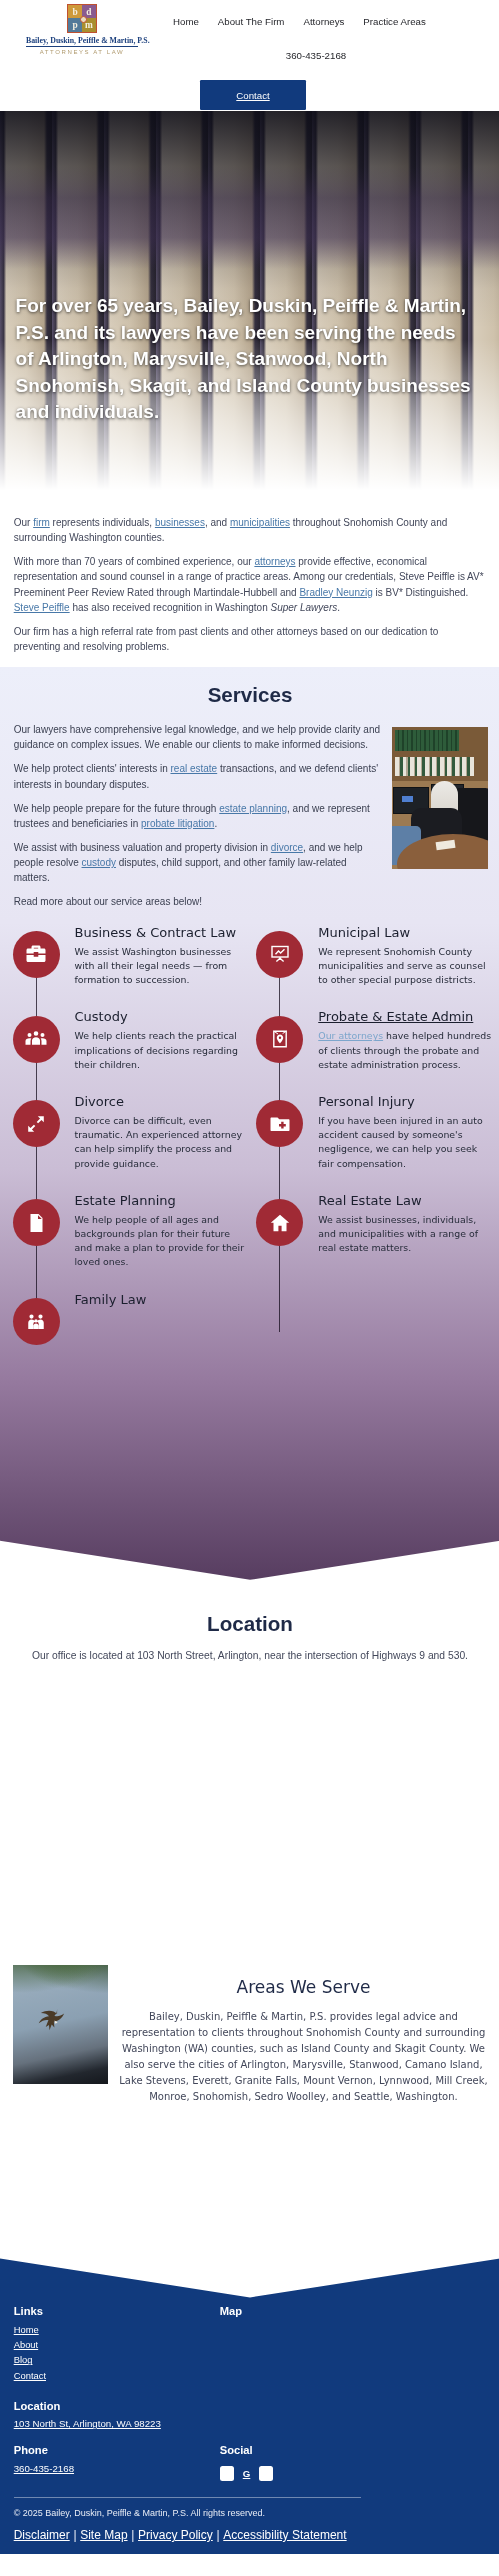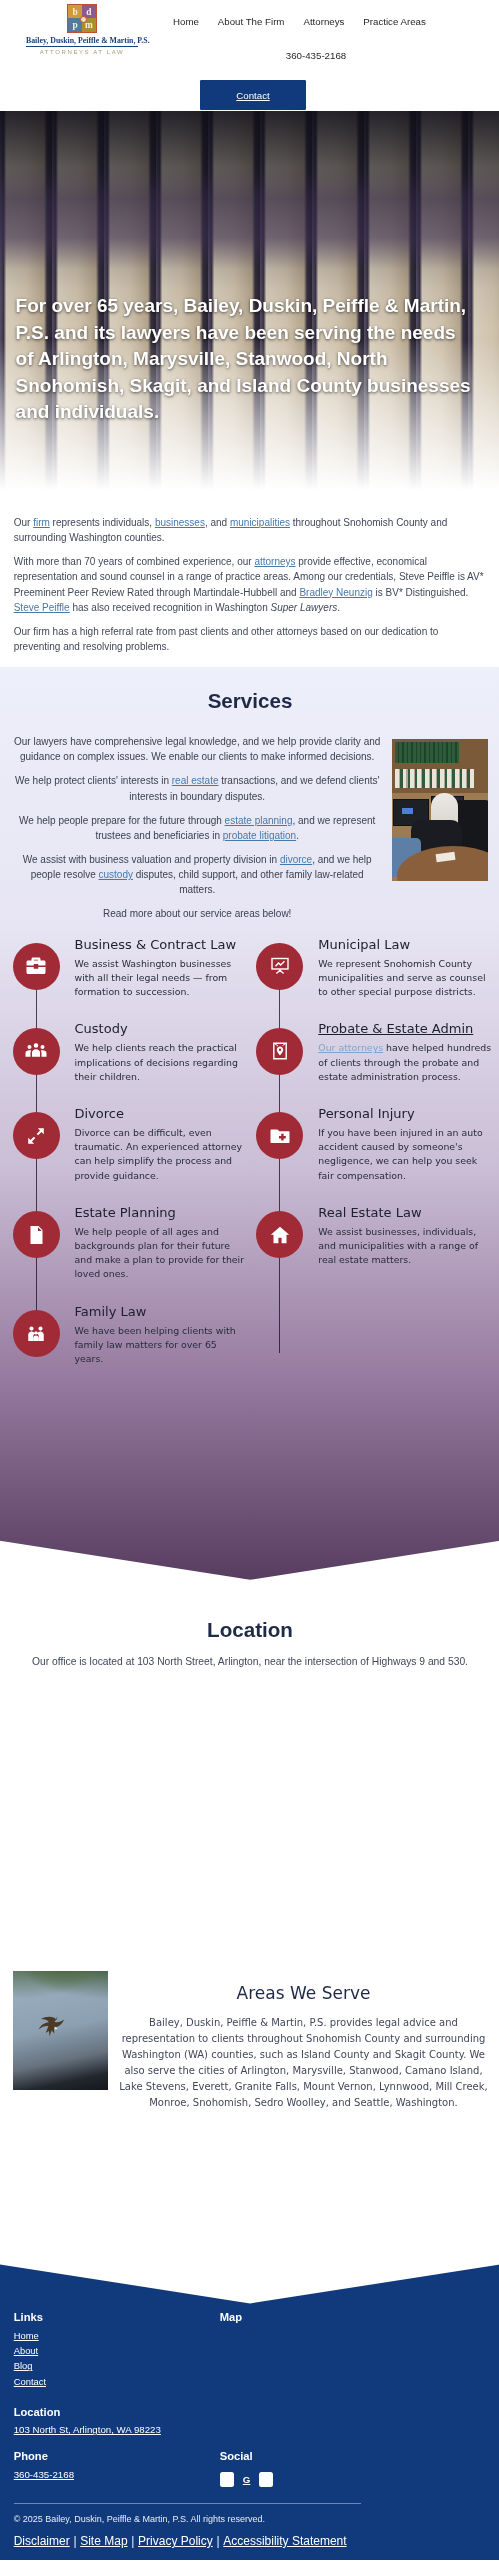--- a/index.html
+++ b/index.html
@@ -27,23 +27,23 @@
       repeating-linear-gradient(90deg,#58506a 0px,#3a3444 3.7px,#d8cdbb 6.2px,#cfc2ac 26px,#b4a48c 44px,#35303f 47px,#28242f 52px);}
   .hero-text{position:absolute;left:15.6px;right:23px;top:182px;color:#fff;font-weight:bold;font-size:19px;line-height:1.4;text-shadow:0 1.2px 3.1px rgba(0,0,0,0.65);}
   
   .intro{padding:8.7px 13.7px 3.7px 13.7px;}
   .intro p{margin:0 0 8.7px 0;font-size:10px;line-height:1.53;color:#42475a;}
   a.inline-link{color:#4878a8;text-decoration:underline;}
   
   .services{position:relative;height:913px;overflow:hidden;
     background:linear-gradient(180deg,#edeffa 0%,#e7e5f3 28%,#cabdd5 55%,#967a9f 78%,#573d60 100%);
     clip-path:polygon(0 0,100% 0,100% calc(100% - 39px),50% 100%,0 calc(100% - 39px));}
-  .services h2,.white-wrap h2{margin:6px;text-align:center;font-size:20.6px;font-weight:600;color:#1f2a47;}
+  .services h2,.white-wrap h2{margin:0;text-align:center;font-size:20.6px;font-weight:600;color:#1f2a47;}
   .services h2{padding-top:16.2px;}
-  .services-body{position:relative;padding:15px 13.7px 0 13.7px;text-align:center;}
+  .services-body{position:relative;padding:15px 13.7px 0 13.7px;}
   .services-body p{margin:0 0 8.7px 0;width:367px;font-size:10px;line-height:1.53;color:#3c4152;}
   .photo{position:absolute;right:12.5px;top:20px;width:96px;height:142px;overflow:hidden;background:#9c7a52;}
   .ph-shelf{position:absolute;left:0;top:0;right:0;height:54px;background:#7a5a38;}
   .ph-books1{position:absolute;left:3.7px;top:3.1px;width:64px;height:21px;background:repeating-linear-gradient(90deg,#2e5c3a 0 3.1px,#1f4229 3.1px 4.4px);}
   .ph-books2{position:absolute;left:3.7px;top:30px;width:79px;height:19.4px;background:repeating-linear-gradient(90deg,#e8e4da 0 3.7px,#b2a893 3.7px 5px,#335a3c 5px 7.5px);}
   .ph-monitor1{position:absolute;left:1.9px;top:60px;width:34px;height:25px;background:#1d2126;border:1.2px solid #101215;}
   .ph-monitor2{position:absolute;left:39px;top:57px;width:31px;height:27.5px;background:#22262c;border:1.2px solid #101215;}
   .ph-screen{position:absolute;left:7.5px;top:7.5px;width:11.2px;height:6.2px;background:#4f7fd0;}
   .ph-chair{position:absolute;right:-5px;top:61px;width:41px;height:57px;background:#16171b;border-radius:7.5px;}
   .ph-hair{position:absolute;left:39px;top:54px;width:27.5px;height:61px;background:linear-gradient(#eceae6,#cac4ba);border-radius:13.7px 13.7px 5px 5px;}
@@ -206,21 +206,20 @@
       </div>
 
       <div class="card">
         <div class="icon-circle">
           <svg viewBox="0 0 24 24" fill="#fff">
               <path d="M7.5 4.5a2.1 2.1 0 1 1 0 4.2 2.1 2.1 0 0 1 0-4.2zm9 0a2.1 2.1 0 1 1 0 4.2 2.1 2.1 0 0 1 0-4.2zM12 9.2a1.7 1.7 0 1 1 0 3.4 1.7 1.7 0 0 1 0-3.4zM7.5 9.5c1.5 0 2.8.8 3.3 2a3.6 3.6 0 0 0-1.55 3V19h-5v-6.3c0-1.9 1.45-3.2 3.25-3.2zm9 0c1.8 0 3.25 1.3 3.25 3.2V19h-5v-4.5c0-1.2-.6-2.3-1.55-3 .5-1.2 1.8-2 3.3-2zM12 13.4c1.5 0 2.6 1 2.6 2.4V19H9.4v-3.2c0-1.4 1.1-2.4 2.6-2.4z"></path>
             </svg>
         </div>
         <div>
             <h3>Family Law</h3>
-          <div class="rich"><span>We have been helping clients with family law matters for over 65 years.</span></div>
           </div>
       </div>
 
     </div>
     <div class="col">
 
       <div class="card">
         <div class="icon-circle">
           <svg viewBox="0 0 24 24">
               <g fill="none" stroke="#fff" stroke-width="1.4">

